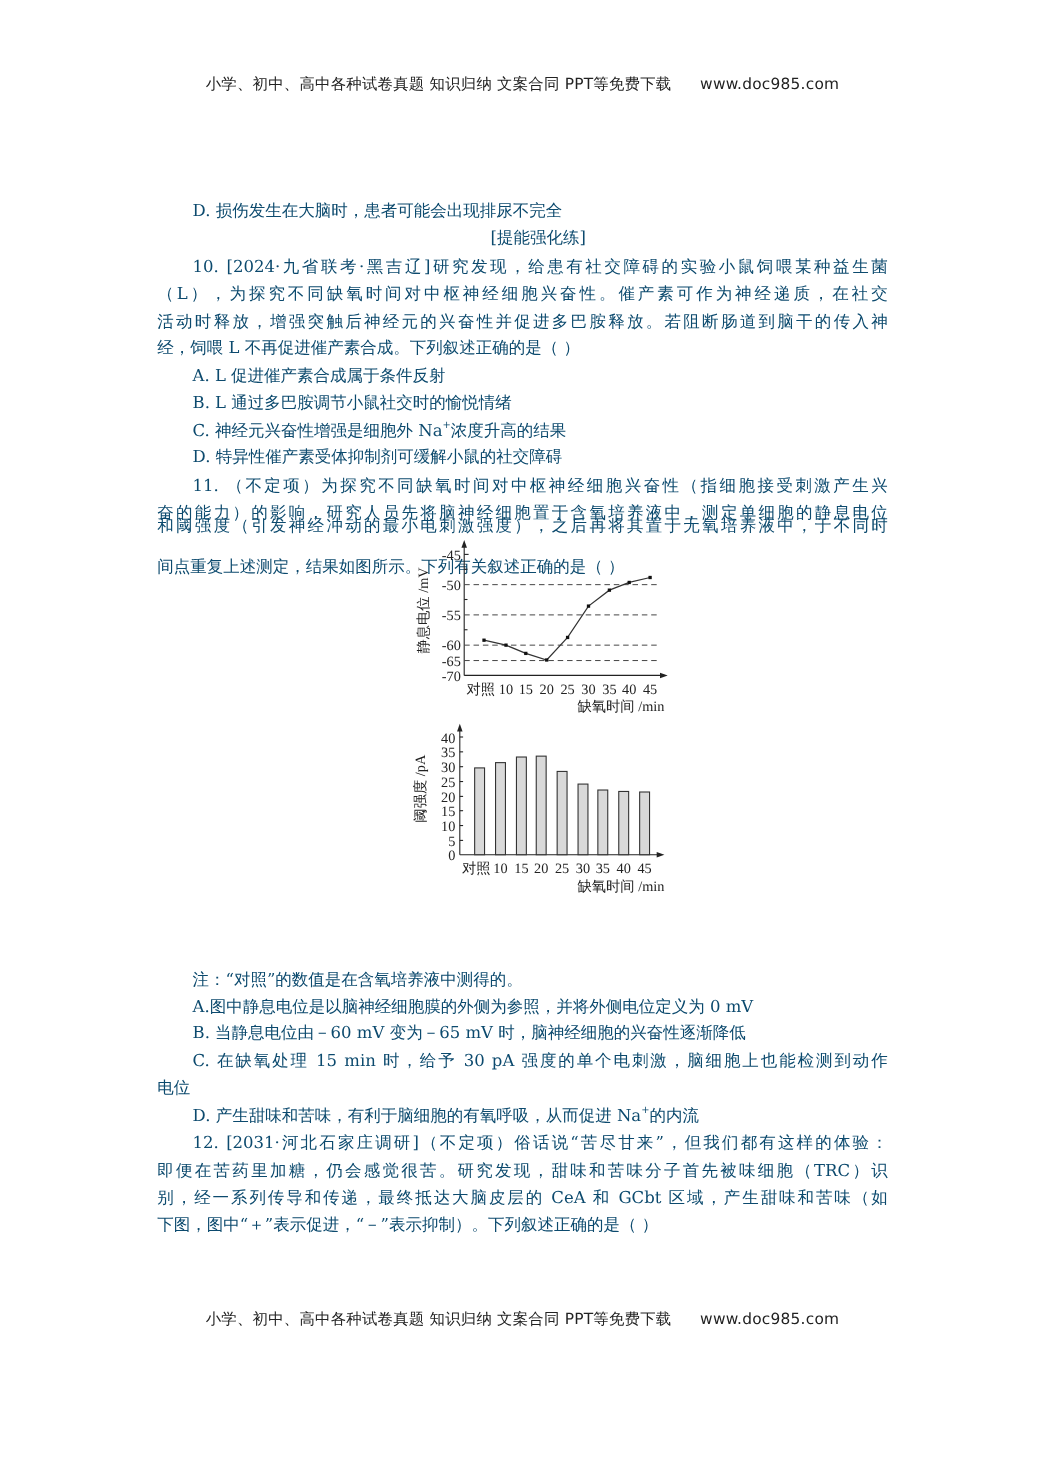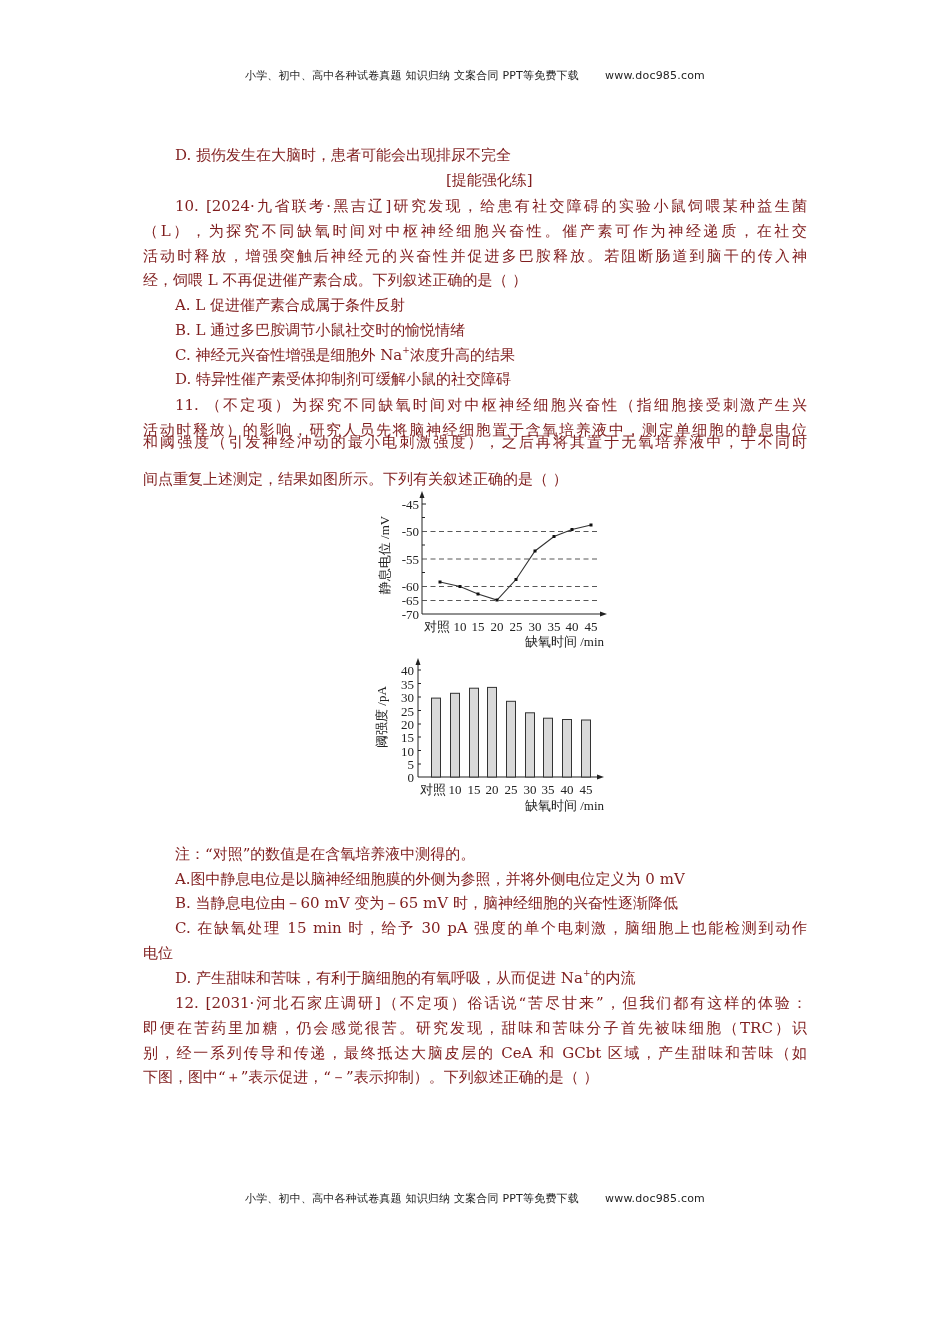--- a/index.html
+++ b/index.html
@@ -1,21 +1,21 @@
 <!DOCTYPE html>
 <html><head>
 <meta charset="utf-8">
 <style>
   html,body{margin:0;padding:0;background:#fff;}
   body{width:950px;height:1344px;position:relative;overflow:hidden;
        font-family:"DejaVu Serif","Liberation Serif",serif;color:#1a1a1a;}
   .hdr{position:absolute;left:0;width:950px;text-align:center;
-       font-family:"DejaVu Sans","Liberation Sans",sans-serif;font-size:11px;color:#222;letter-spacing:0.2px;}
+       font-family:"DejaVu Sans","Liberation Sans",sans-serif;font-size:14px;color:#222;letter-spacing:0.2px;}
   .hdr .url{margin-left:26px;}
-  .line{position:absolute;font-size:15px;line-height:24px;white-space:nowrap;color:#7f1d1d;}
+  .line{position:absolute;font-size:15px;line-height:24px;white-space:nowrap;color:#0c4a6e;margin-top:36px;}
   .just{text-align:justify;text-align-last:justify;width:664px;}
   .indent{left:175px;}
   .full{left:143px;}
   sup{font-size:9px;vertical-align:7px;line-height:0;}
   svg text{font-family:"Liberation Serif","DejaVu Serif",serif;}
 </style>
 </head>
 <body>
 
 <div class="hdr" style="top:68px;">
@@ -32,21 +32,21 @@
   <div class="line just full" style="top:244px;">活动时释放，增强突触后神经元的兴奋性并促进多巴胺释放。若阻断肠道到脑干的传入神</div>
   <div class="line full" style="top:268px;">经，饲喂 L 不再促进催产素合成。下列叙述正确的是（        ）</div>
   <div class="line indent" style="top:293px;">A.   L 促进催产素合成属于条件反射</div>
   <div class="line indent" style="top:318px;">B.   L 通过多巴胺调节小鼠社交时的愉悦情绪</div>
   <div class="line indent" style="top:343px;"><span>C.   神经元兴奋性增强是细胞外 Na</span><sup>+</sup><span>浓度升高的结果</span></div>
   <div class="line indent" style="top:367px;">D.   特异性催产素受体抑制剂可缓解小鼠的社交障碍</div>
 </div>
 
 <div>
   <div class="line just" style="top:393px;left:175px;width:632px;">11.   （不定项）为探究不同缺氧时间对中枢神经细胞兴奋性（指细胞接受刺激产生兴</div>
-  <div class="line just full" style="top:418px;">活动时释放）的影响，研究人员先将脑神经细胞置于含氧培养液中，测定单细胞的静息电位</div>
+  <div class="line just full" style="top:418px;">奋的能力）的影响，研究人员先将脑神经细胞置于含氧培养液中，测定单细胞的静息电位</div>
   <div class="line just full" style="top:430px;">和阈强度（引发神经冲动的最小电刺激强度），之后再将其置于无氧培养液中，于不同时</div>
   <div class="line full" style="top:467px;">间点重复上述测定，结果如图所示。下列有关叙述正确的是（        ）</div>
 </div>
 
 <svg style="position:absolute;left:360px;top:490px;" width="260" height="160" viewBox="360 490 260 160">
 
   <text x="0" y="0" font-size="13" fill="#222" transform="translate(389,555) rotate(-90)" text-anchor="middle">静息电位 /mV</text>
 
   <line x1="422" y1="614" x2="422" y2="494" stroke="#222" stroke-width="1"></line>
   <polygon points="419.5,498 422,491 424.5,498" fill="#222"></polygon>

